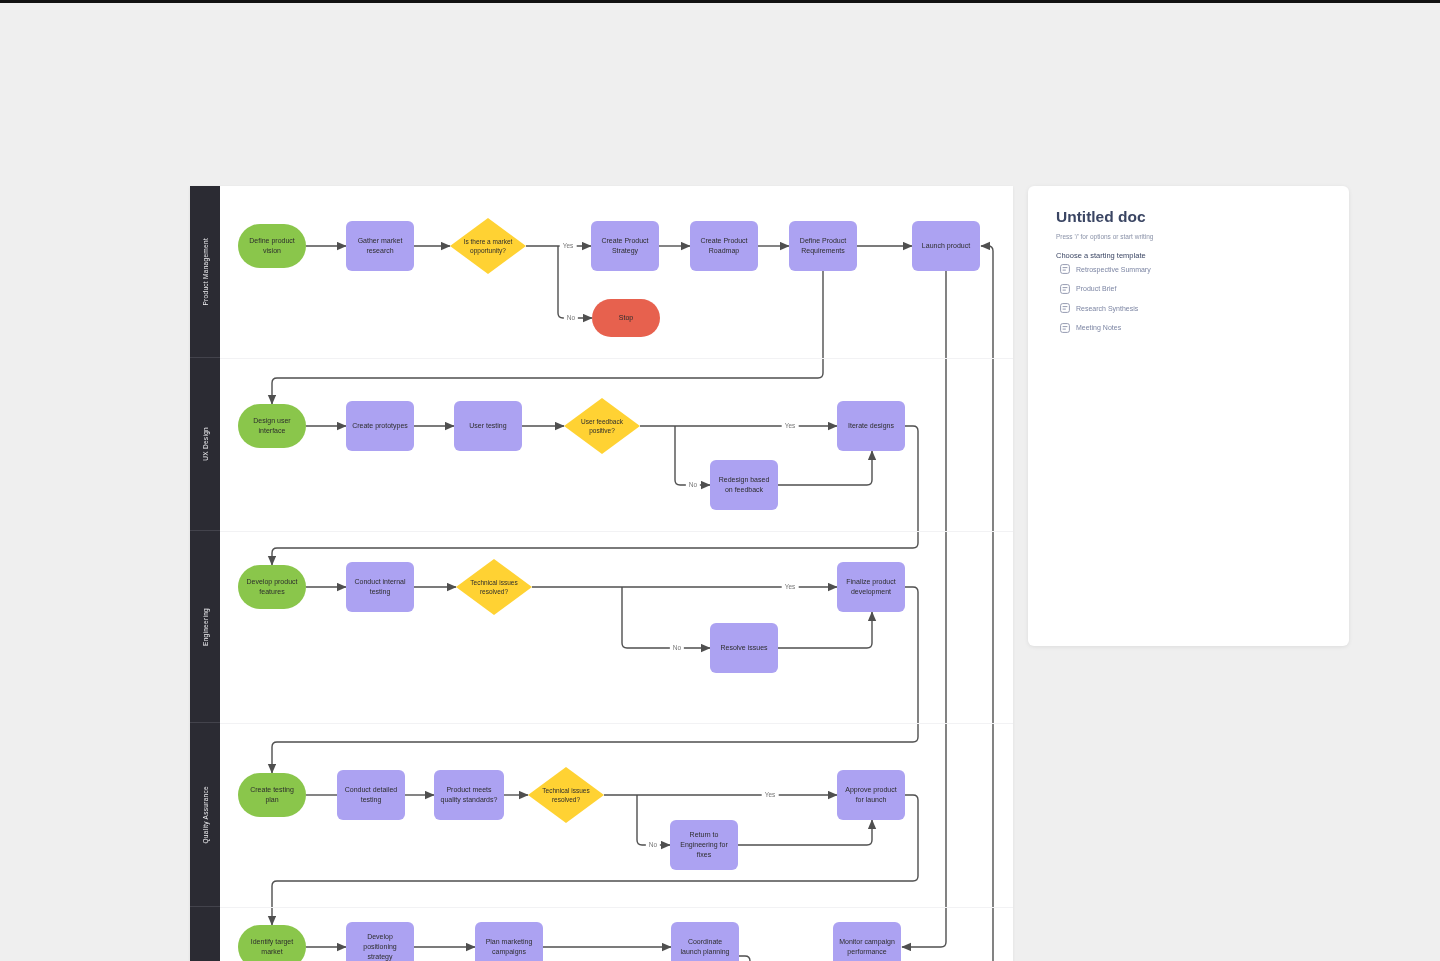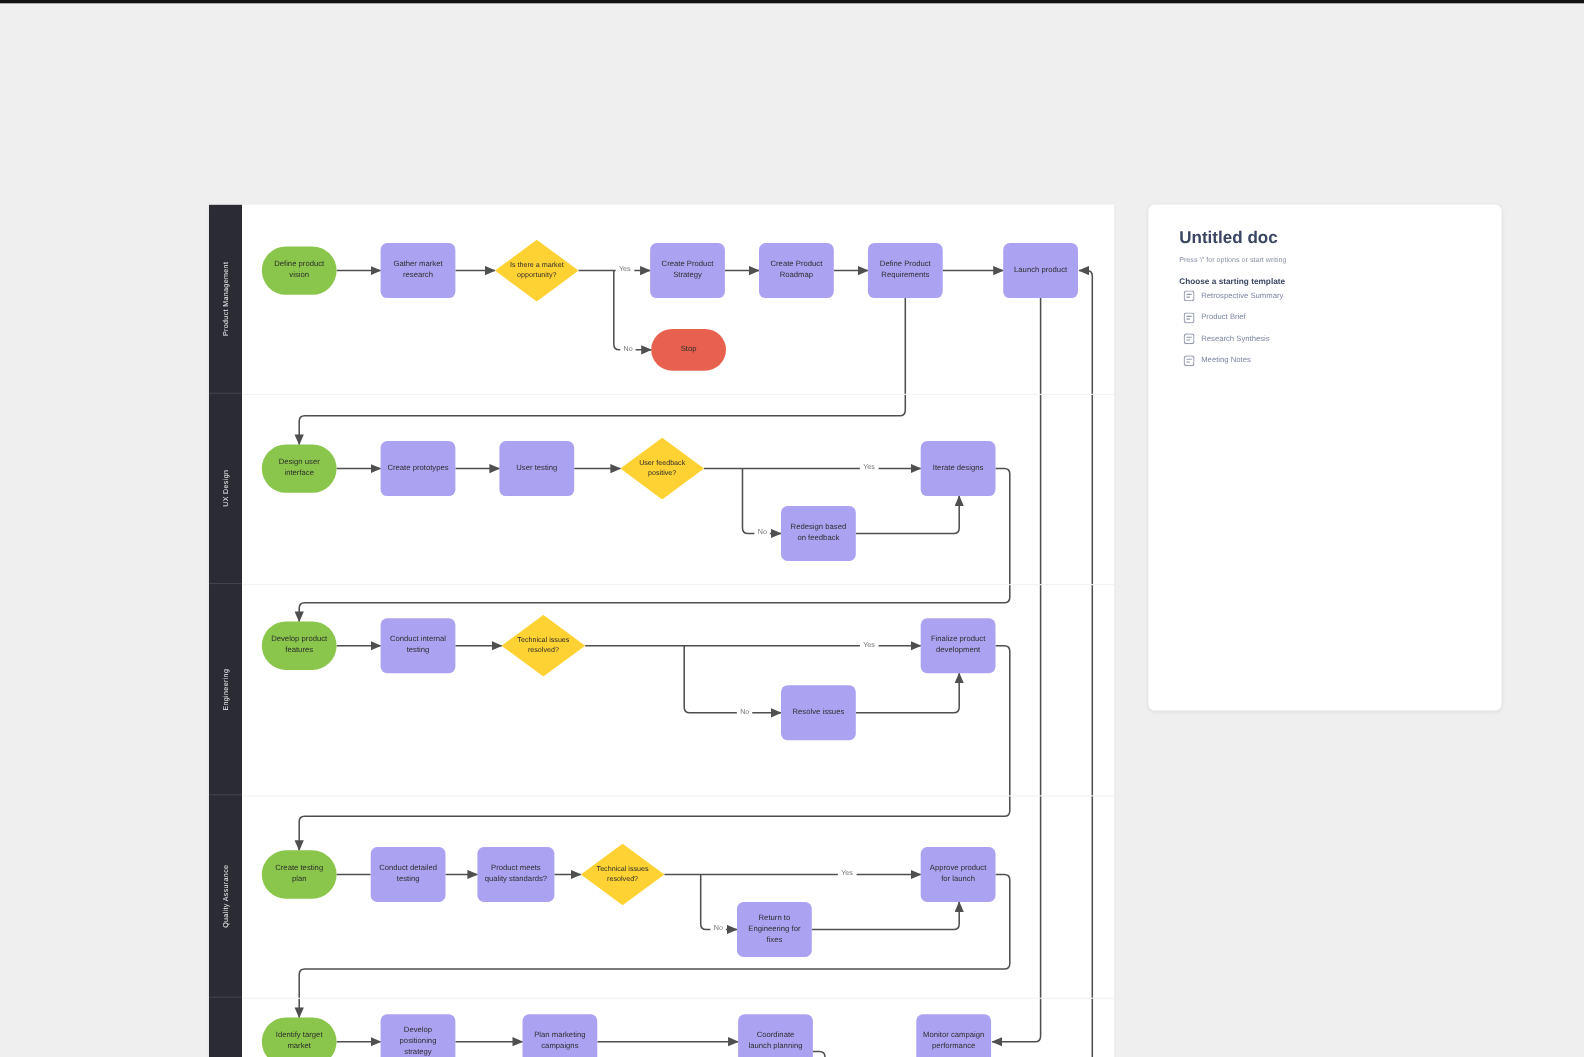--- a/index.html
+++ b/index.html
@@ -25,24 +25,24 @@
   .node { position:absolute; display:flex; align-items:center; justify-content:center; text-align:center;
           color:#2d2d2d; font-size:7px; line-height:1.4; z-index:2; }
   .node.process { background:#aca2f2; border-radius:6px; padding:3px 6px; }
   .node.start   { background:#8ac64b; border-radius:22px; padding:3px 8px; }
   .node.stop    { background:#e7614e; border-radius:19px; padding:3px 8px; }
   .node.decision{ background:#ffd233; clip-path:polygon(50% 0, 100% 50%, 50% 100%, 0 50%);
                   font-size:6.5px; padding:4px 13px; }
 
   
   .doc-panel { position:absolute; left:1028px; top:186px; width:321px; height:460px; background:#ffffff;
-               border-radius:6px; box-shadow:0 1px 4px rgba(0,0,0,0.08);margin-left:16px; }
+               border-radius:6px; box-shadow:0 1px 4px rgba(0,0,0,0.08); }
   .doc-title { position:absolute; left:28px; top:22px; font-size:15.5px; font-weight:700; color:#3a4563; }
   .doc-hint  { position:absolute; left:28px; top:47px; font-size:6.5px; color:#8a92a8; }
-  .doc-section { position:absolute; left:28px; top:65px; font-size:7.5px; font-weight:700; color:#3a4563; }
+  .doc-section { position:absolute; left:28px; top:65px; font-size:7.5px; font-weight:400; color:#3a4563; }
   .tpl-item { position:absolute; left:32px; display:flex; align-items:center; gap:6px; cursor:pointer; }
   .tpl-item .lbl { font-size:7px; color:#7c85a3; }
 </style>
 </head>
 <body>
 
 <div class="stage">
   <div class="topbar"></div>
 
   <div class="canvas" id="canvas">

